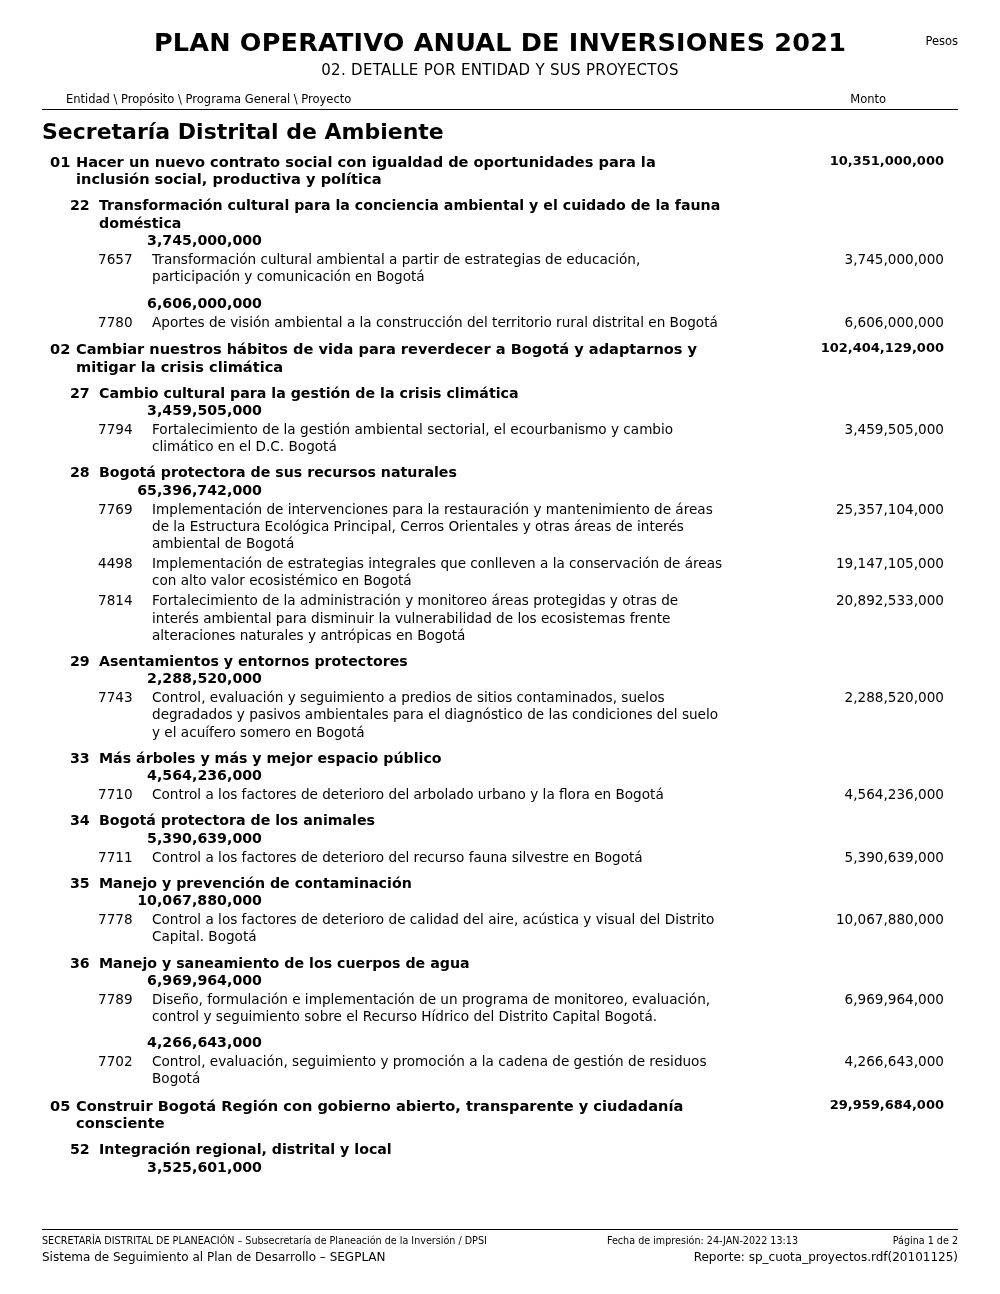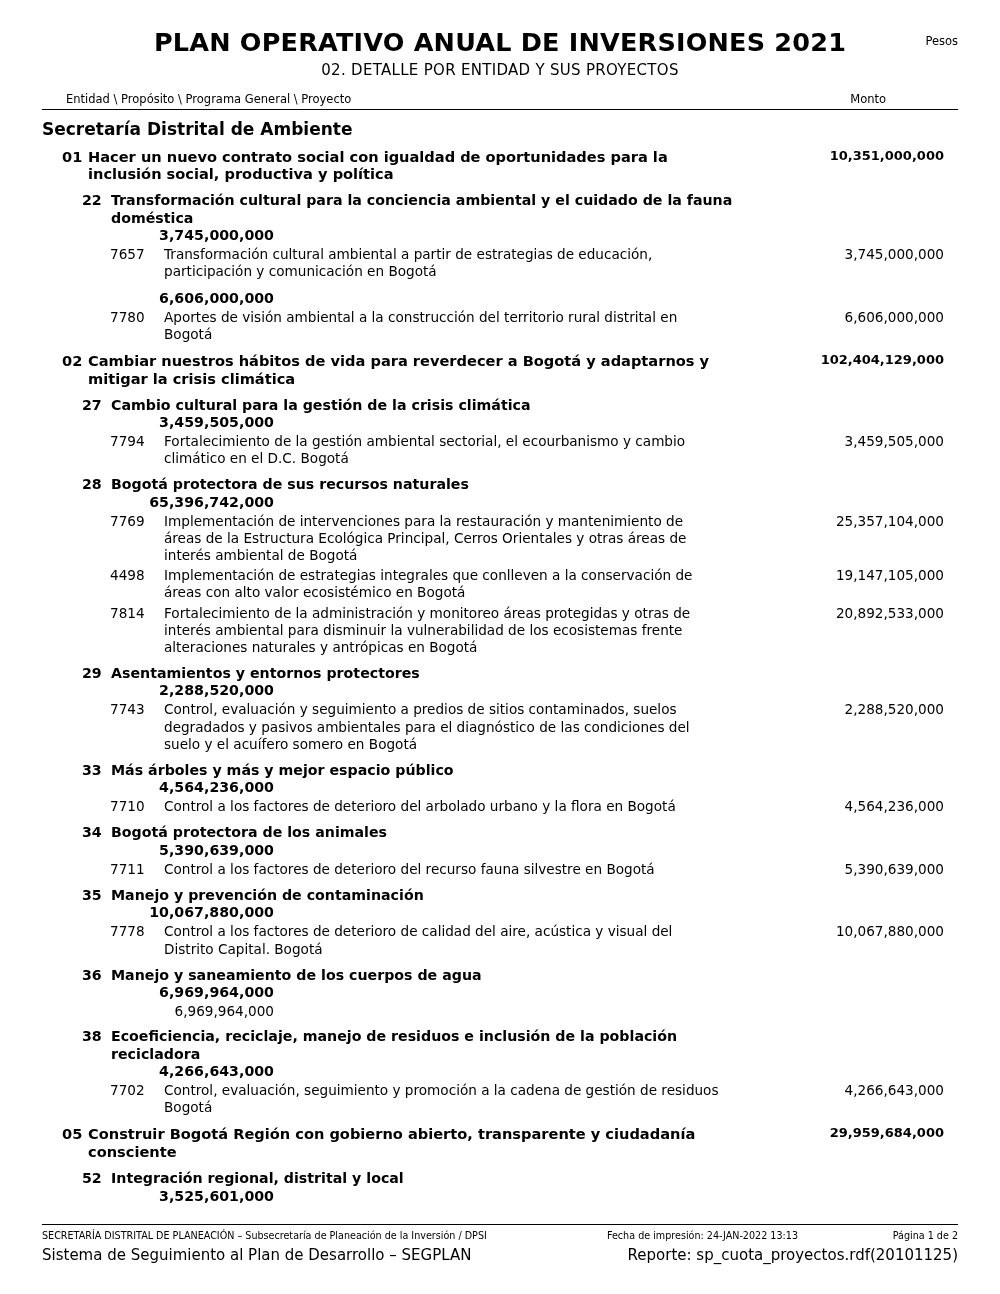--- a/index.html
+++ b/index.html
@@ -66,31 +66,30 @@
     border: 0;
     border-top: 1.2px solid #000;
     margin: 0;
   }
 
   
   .body {
     margin-top: 9px;
   }
   .entity {
-    font-size: 17px;
+    font-size: 22px;
     font-weight: bold;
     margin: 0 0 7px 0;
   }
 
   .row {
     display: flex;
     align-items: flex-start;
     justify-content: space-between;
     margin-bottom: 2px;
-    margin-left: 12px;
   }
   .row .label-wrap {
     display: flex;
     align-items: flex-start;
   }
   .row .num {
     flex: 0 0 auto;
     text-align: left;
   }
   .row .text {
@@ -155,21 +154,21 @@
     justify-content: space-between;
     font-size: 9.6px;
     line-height: 1.5;
   }
   .footer-line .f-left { flex: 1 1 auto; }
   .footer-line .f-mid { flex: 0 0 auto; padding-right: 40px; }
   .footer-line .f-right { flex: 0 0 auto; text-align: right; min-width: 120px;}
   .footer-line2 {
     display: flex;
     justify-content: space-between;
-    font-size: 15px;
+    font-size: 12px;
     line-height: 1.5;
   }
 </style>
 </head>
 <body>
 
 <div class="page">
 
   <div class="header">
     <div class="currency-label">Pesos</div>
@@ -323,27 +322,27 @@
           <div class="amount amount-pad">10,067,880,000</div>
         </div>
         <div class="row lvl-programa">
           <div class="label-wrap">
             <div class="num">36</div>
             <div class="text">Manejo y saneamiento de los cuerpos de agua</div>
           </div>
           <div class="amount amount-pad">6,969,964,000</div>
         </div>
         <div class="row lvl-proyecto">
+          <div class="label-wrap">
+            <div class="num">7789</div>
+            <div class="text">Diseño, formulación e implementación de un programa de monitoreo, evaluación, control y seguimiento sobre el Recurso Hídrico del Distrito Capital Bogotá.</div>
+          </div>
           <div class="amount amount-pad">6,969,964,000</div>
         </div>
         <div class="row lvl-programa">
-          <div class="label-wrap">
-            <div class="num">38</div>
-            <div class="text">Ecoeficiencia, reciclaje, manejo de residuos e inclusión de la población recicladora</div>
-          </div>
           <div class="amount amount-pad">4,266,643,000</div>
         </div>
         <div class="row lvl-proyecto">
           <div class="label-wrap">
             <div class="num">7702</div>
             <div class="text">Control, evaluación, seguimiento y promoción a la cadena de gestión de residuos Bogotá</div>
           </div>
           <div class="amount amount-pad">4,266,643,000</div>
         </div>
         <div class="row lvl-proposito">

